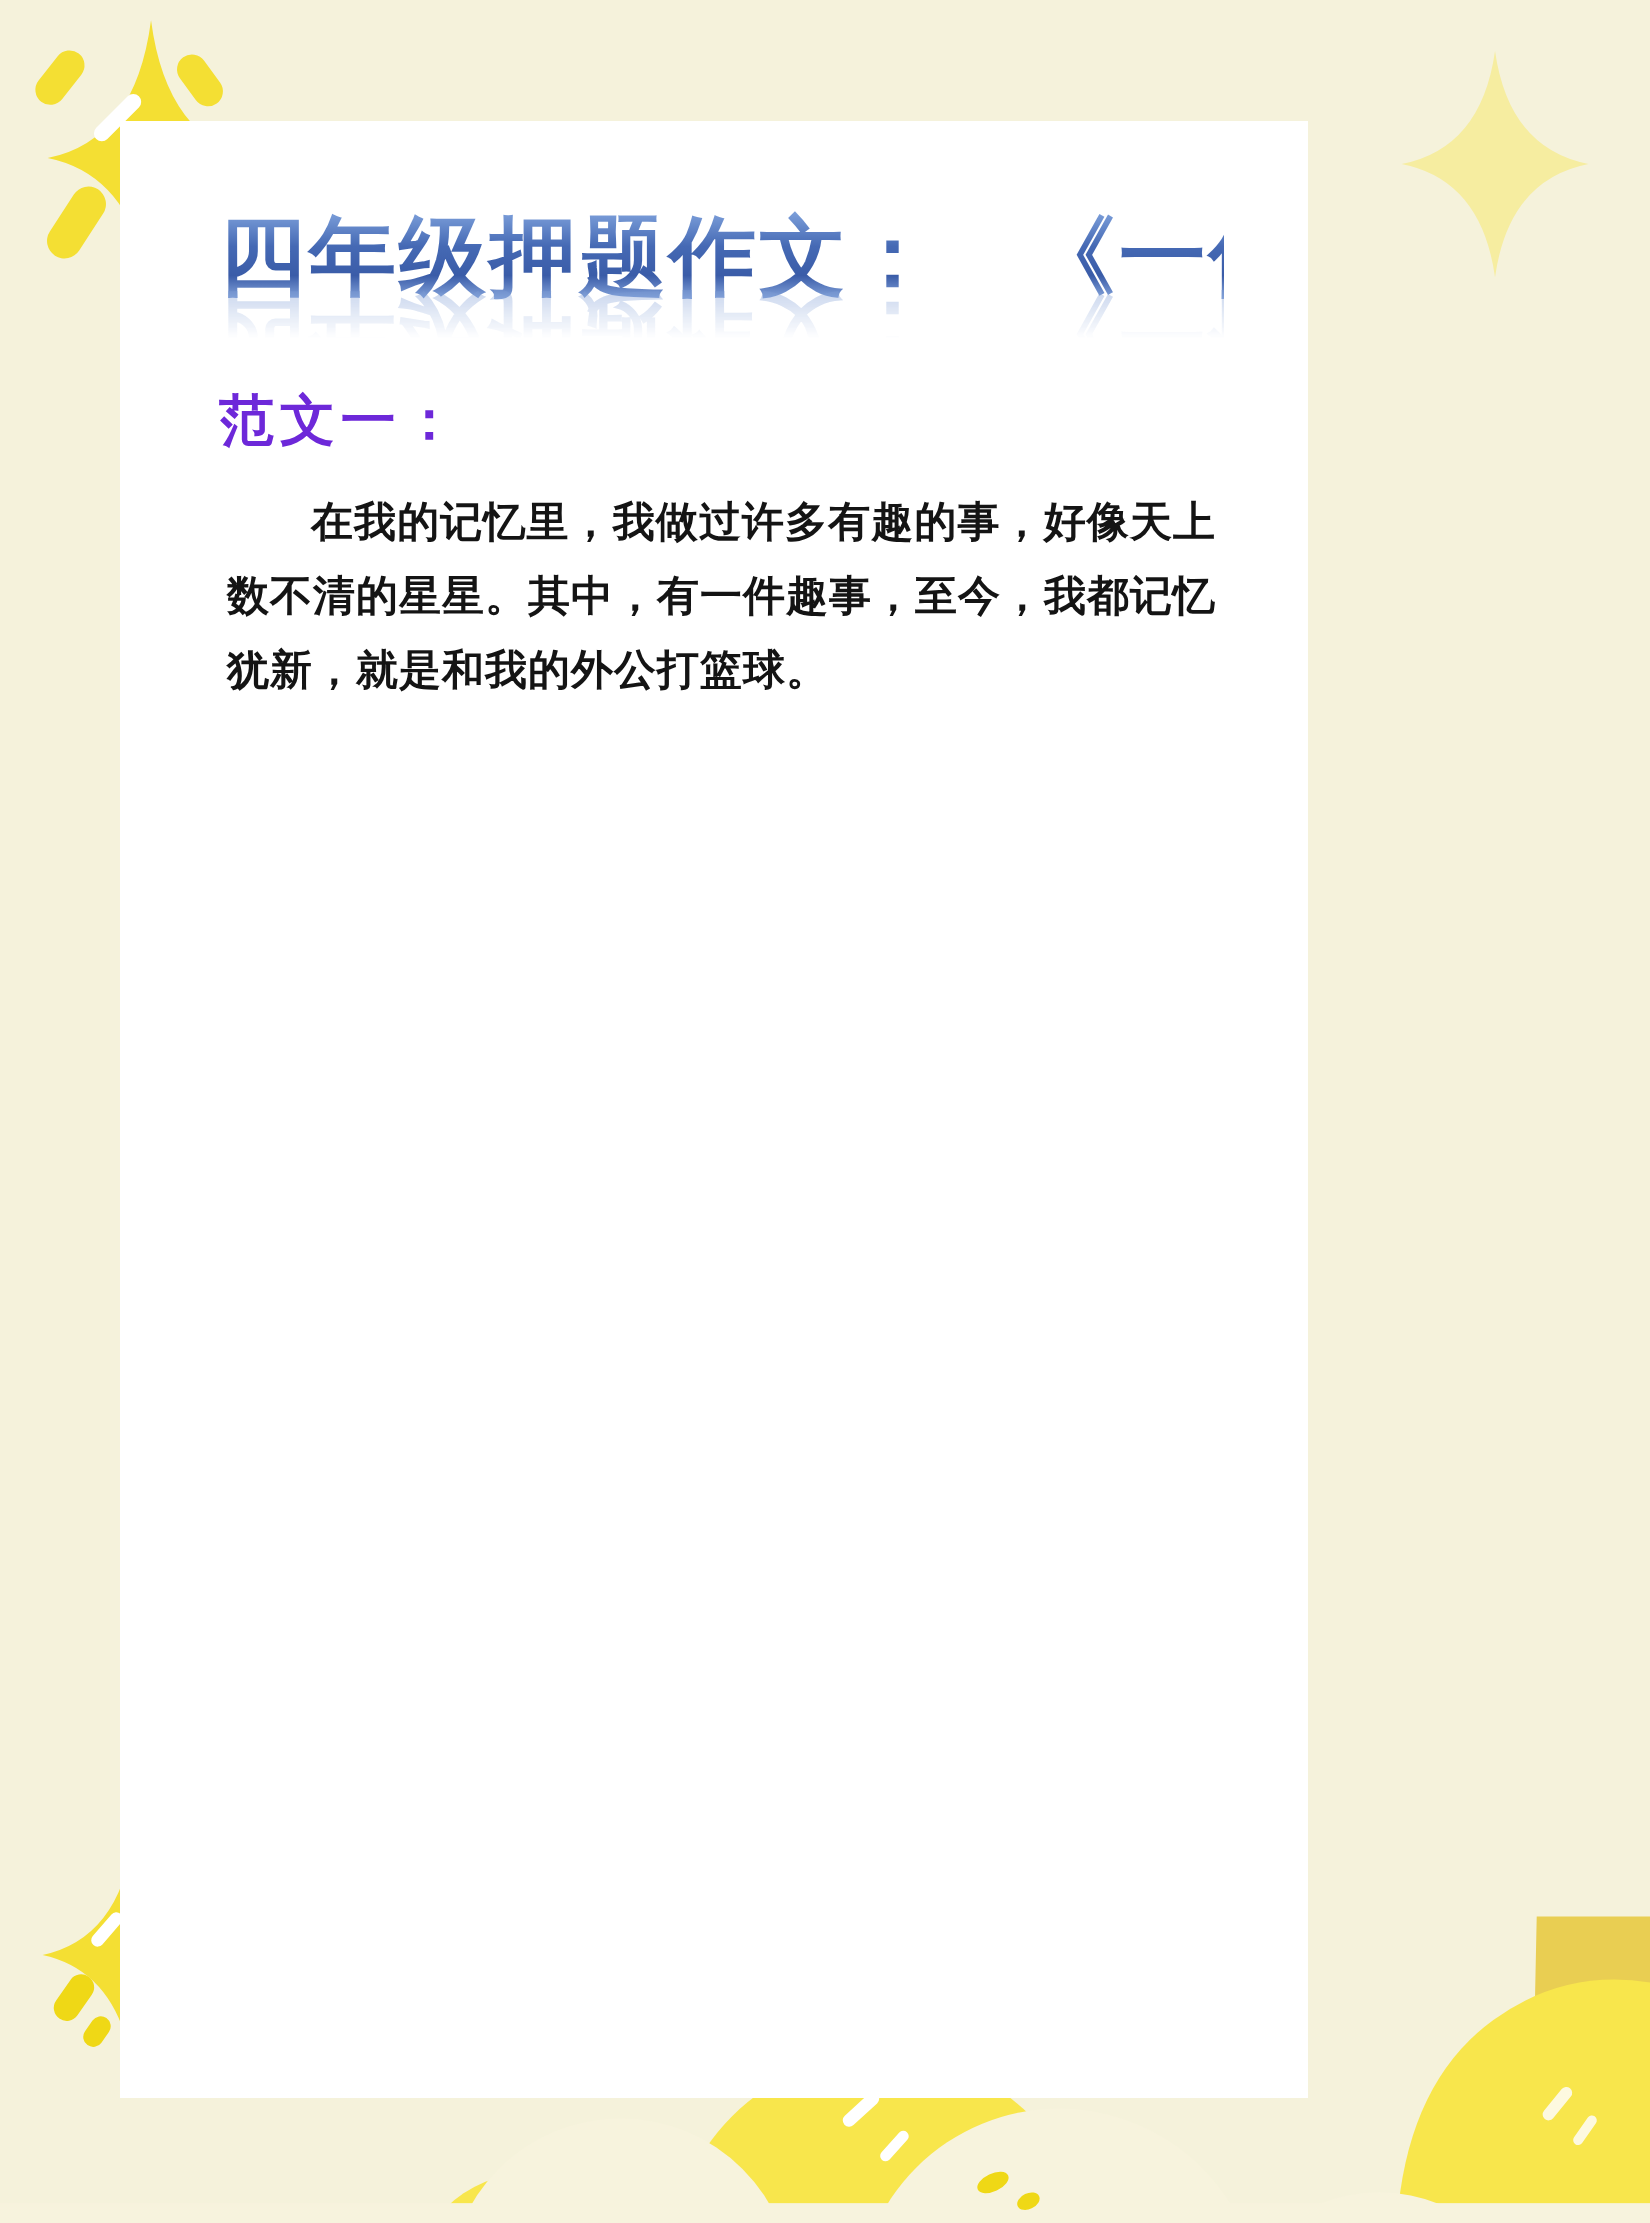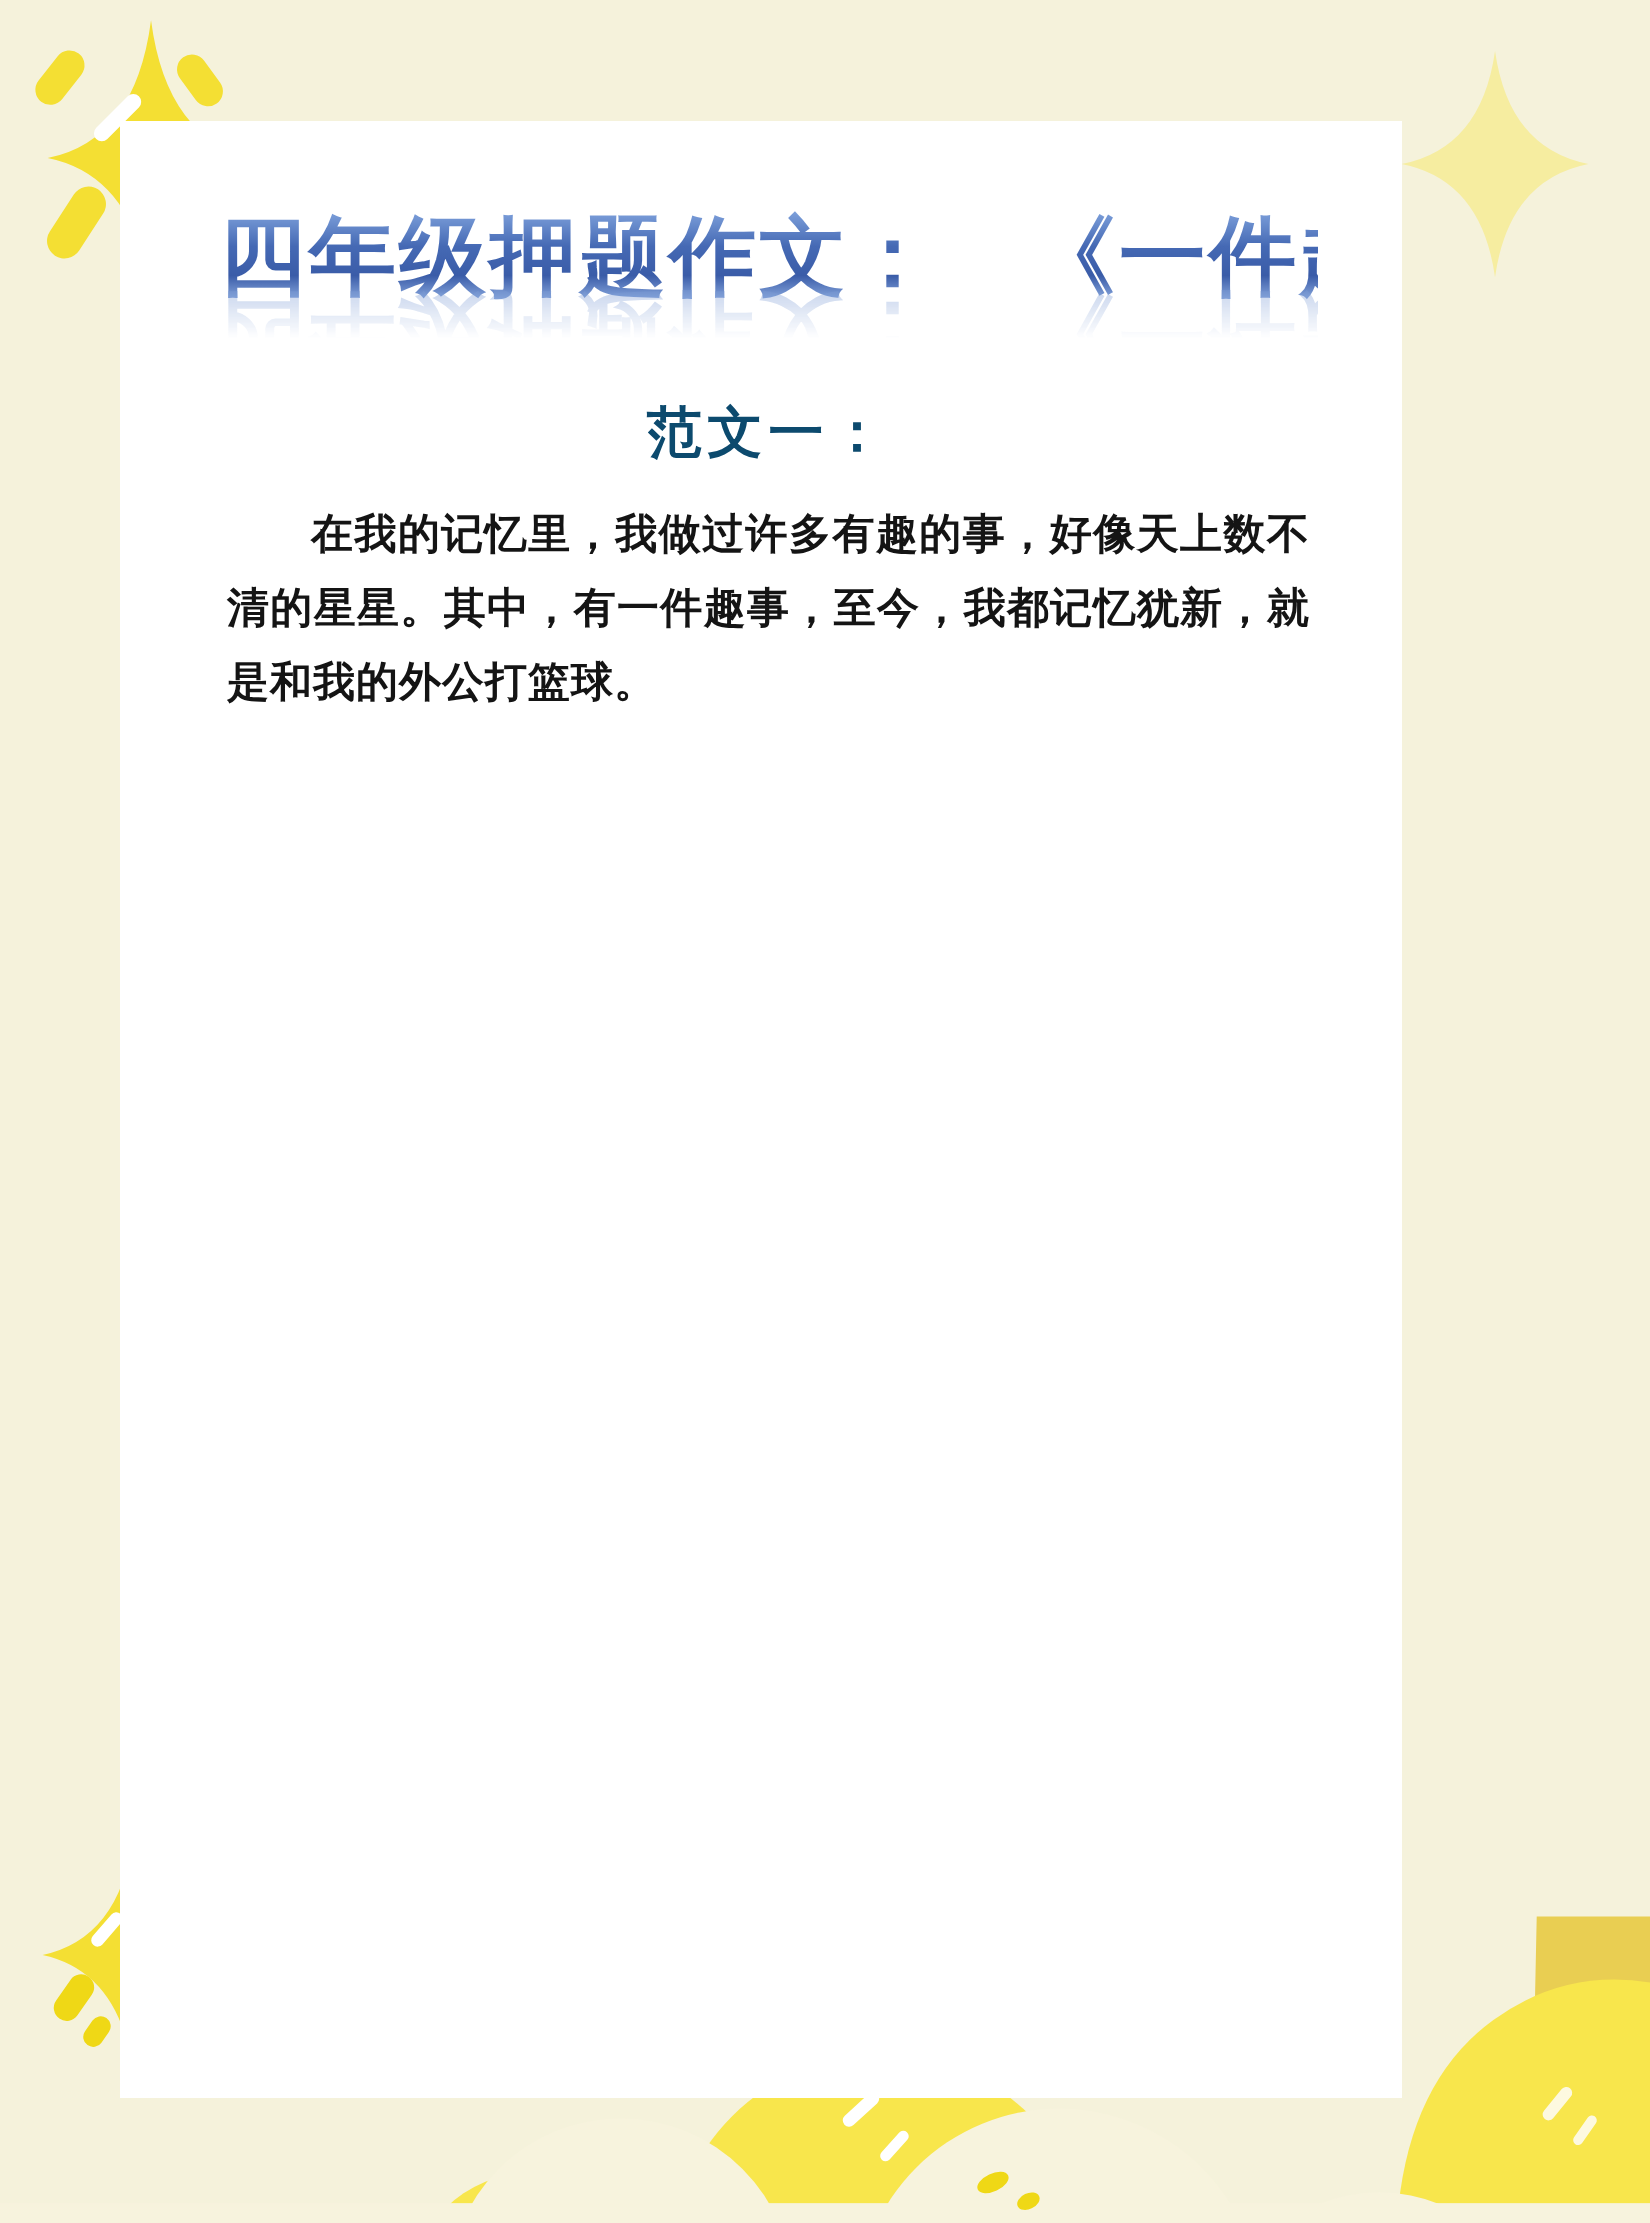--- a/index.html
+++ b/index.html
@@ -12,21 +12,21 @@
   }
   
   .decor{position:absolute;z-index:1;}
   .dash{
     position:absolute;z-index:1;
     background:#f4df33;border-radius:984px;
   }
   
   .card{
     position:absolute;z-index:2;
-    left:120px;top:121px;width:1282px;height:1977px;
+    left:120px;top:121px;width:1188px;height:1977px;
     background:#ffffff;
     box-sizing:border-box;
     padding:89px 84px 0 99px;
   }
   
   .title-wrap{position:relative;text-align:center;}
   .title-main{
     display:block;
     font-size:87px;line-height:1.05;
     font-weight:900;letter-spacing:3px;
@@ -43,25 +43,24 @@
     white-space:nowrap;
     color:#7d9cd4;
     transform:scaleY(-1);
     margin-top:-13.8px;
     opacity:.45;
     -webkit-mask-image:linear-gradient(to top,rgba(0,0,0,.95) 0%,rgba(0,0,0,0) 55%);
     mask-image:linear-gradient(to top,rgba(0,0,0,.95) 0%,rgba(0,0,0,0) 55%);
   }
   
   .subtitle{
-    margin-top:17px;
-    text-align:center;
+    margin-top:5px;
     font-size:55px;font-weight:900;
     letter-spacing:5.9px;
-    color:#0c4a6e;
+    color:#6d28d9;
   }
   
   .essay{
     margin-top:27.6px;
     color:#141414;
     font-size:42px;line-height:74px;
     font-weight:700;letter-spacing:1px;
     text-align:justify;
   }
   .essay p{margin:8px;text-indent:2em;}

